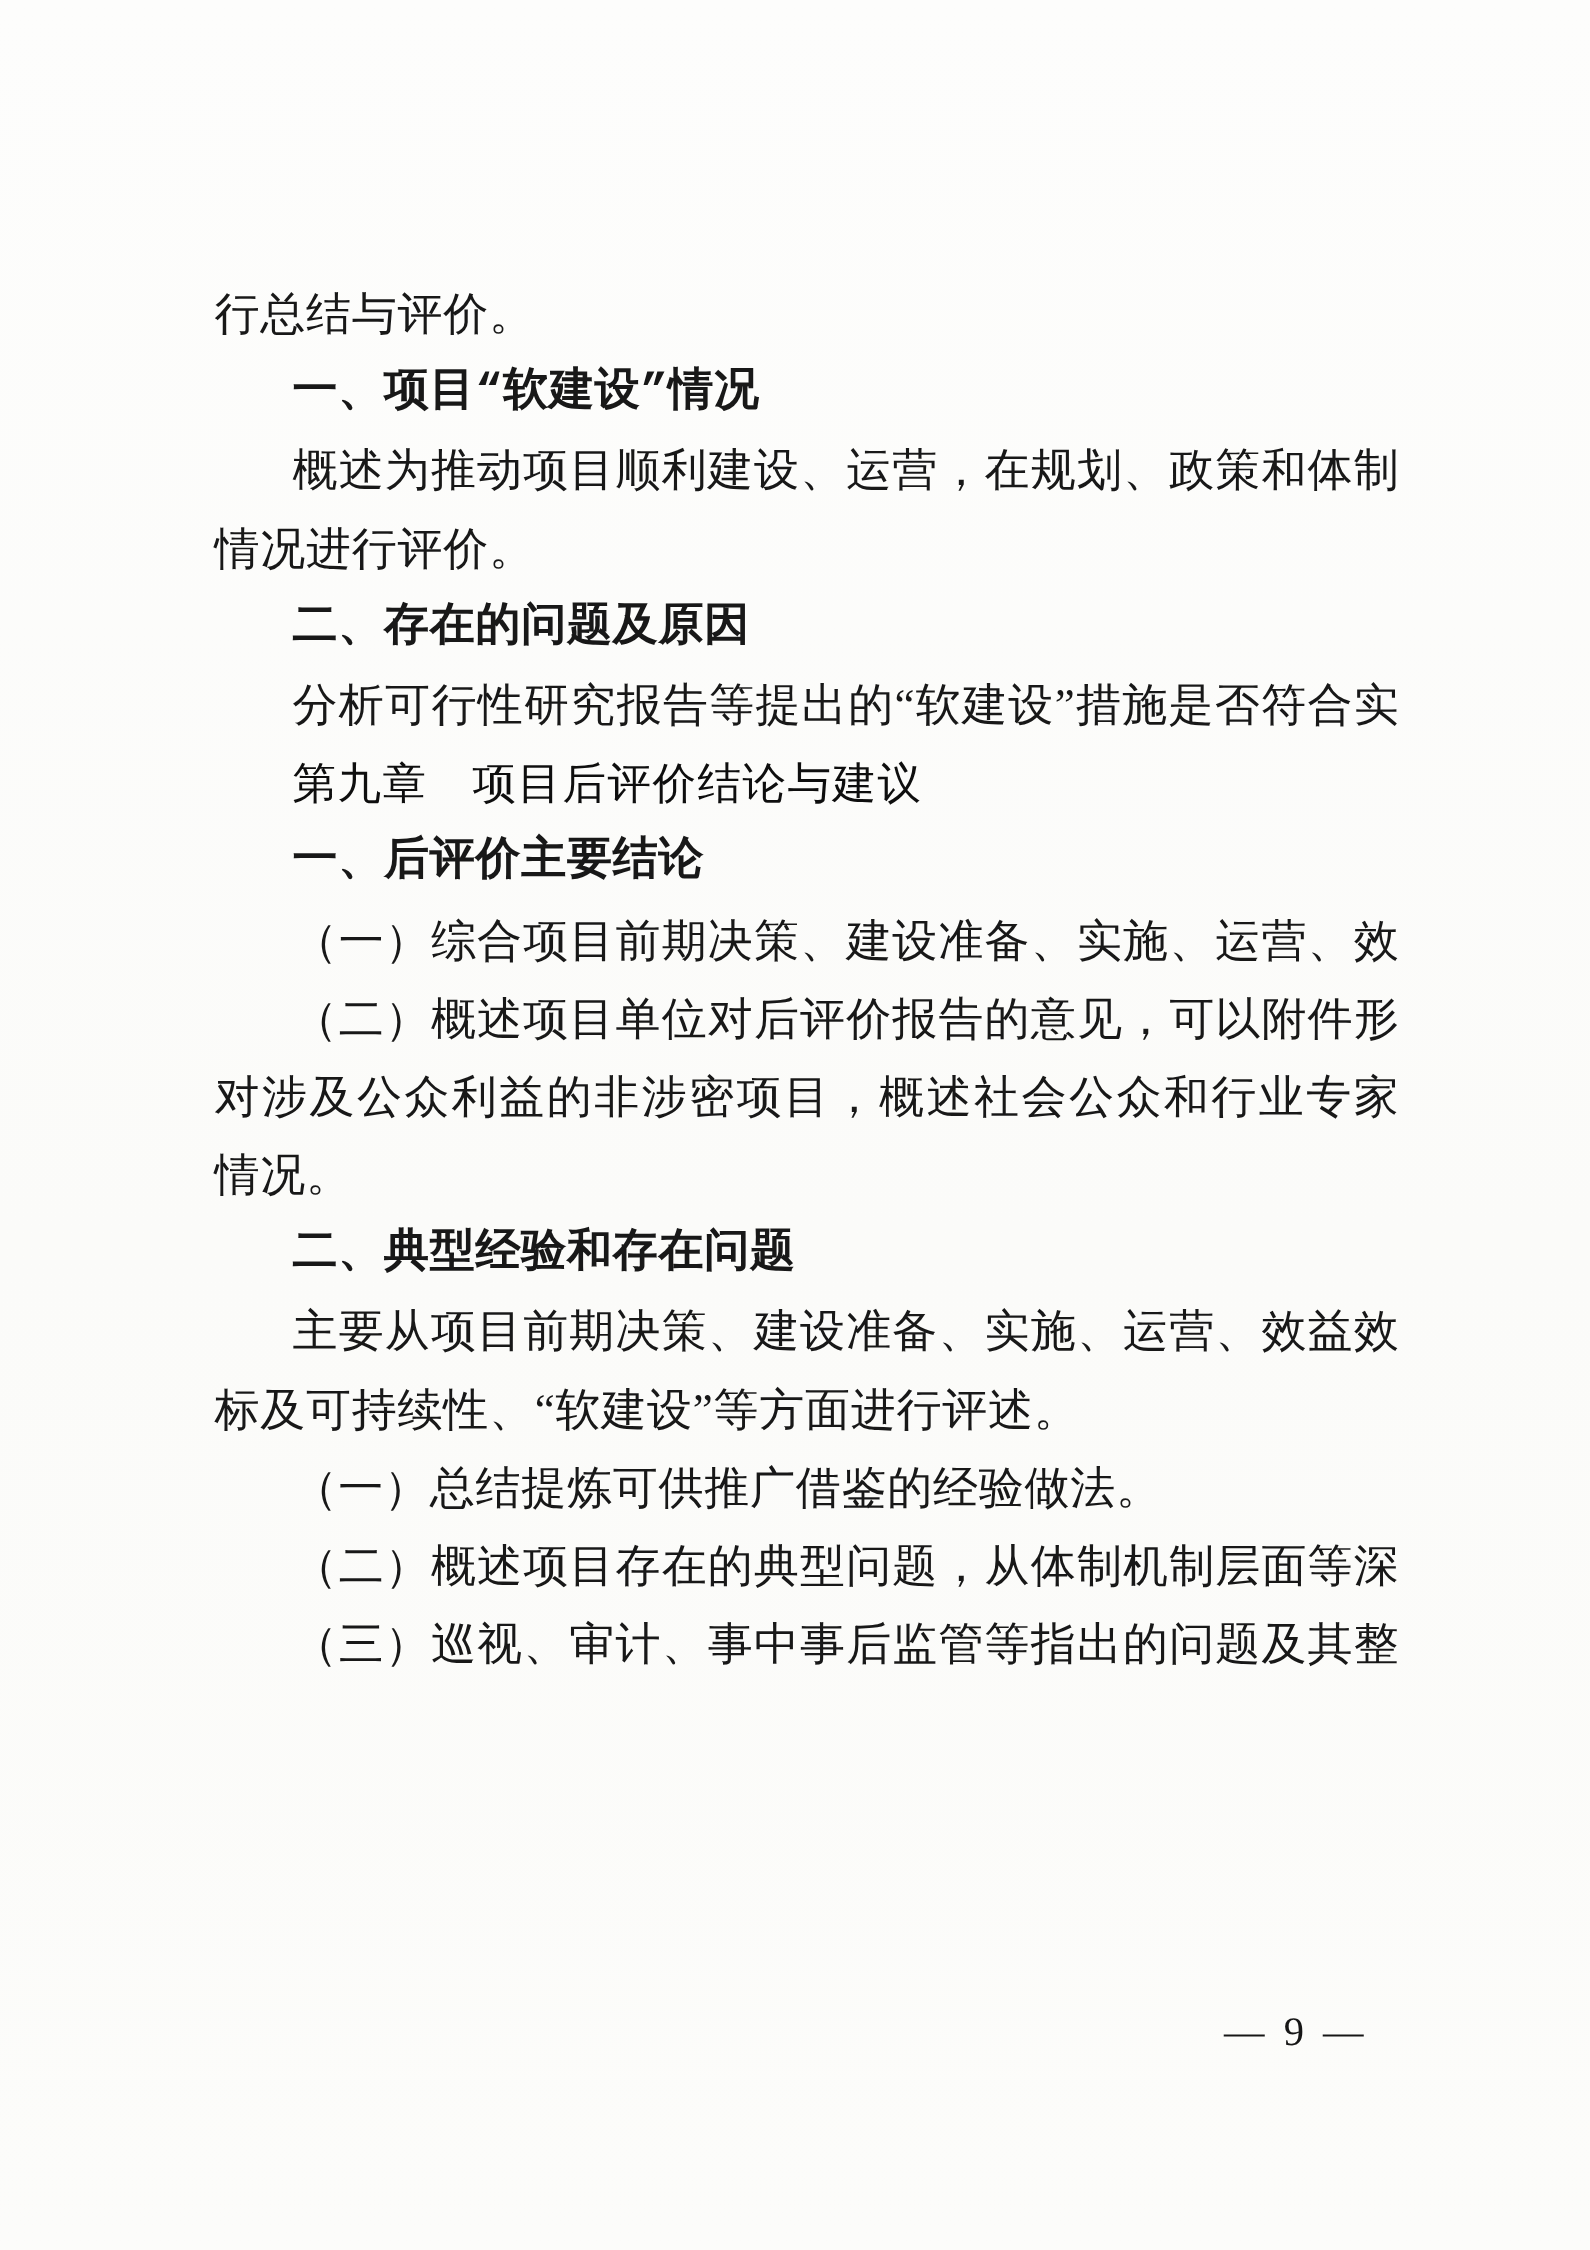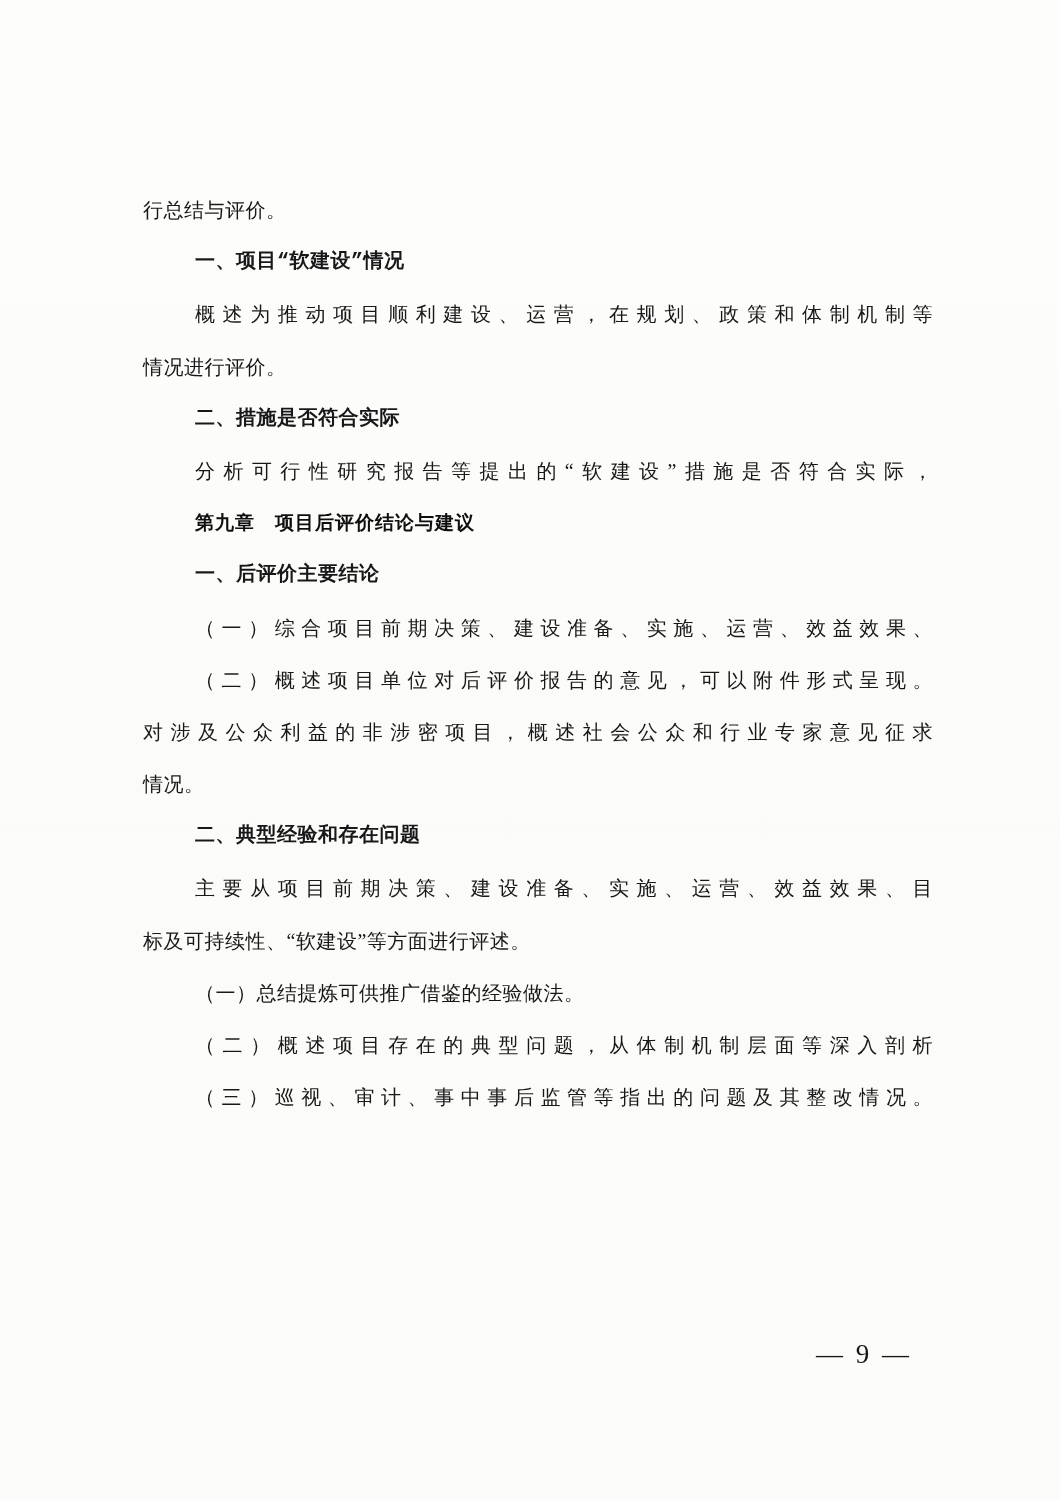--- a/index.html
+++ b/index.html
@@ -22,42 +22,42 @@
   }
   .document-lines {
     position: absolute;
     left: 143px;
     top: 184px;
     width: 790px;
   }
   .line {
     height: 52.2px;
     line-height: 52.2px;
-    font-size: 20px;
+    font-size: 30px;
     letter-spacing: 0.5px;
     white-space: nowrap;
     color: #181818;
   }
   .line.indent {
     padding-left: 52px;
   }
   .line.full {
     white-space: normal;
     overflow: hidden;
     text-align: justify;
     text-align-last: justify;
   }
   .line.subheading {
     font-weight: bold;
     font-family: Liberation Mono, monospace;
   }
   .line.chapter {
-    font-weight: bold;
+    font-weight: normal;
     font-family: "Liberation Sans", sans-serif;
-    font-size: 19px;
+    font-size: 29px;
     letter-spacing: 1px;
     color: #0e0e0e;
   }
   .page-footer {
     position: absolute;
     left: 816px;
     top: 1332px;
     height: 44px;
     line-height: 44px;
     font-size: 27px;
@@ -68,21 +68,21 @@
 </style>
 </head>
 <body>
 
 <div class="scan-page">
   <div class="document-lines">
       <div class="line body">行总结与评价。</div>
       <div class="line subheading indent">一、项目“软建设”情况</div>
       <div class="line body indent full">概述为推动项目顺利建设、运营，在规划、政策和体制机制等</div>
       <div class="line body">情况进行评价。</div>
-      <div class="line subheading indent">二、措施是否符合实际</div>
+      <div class="line subheading indent">二、存在的问题及原因</div>
       <div class="line body indent full">分析可行性研究报告等提出的“软建设”措施是否符合实际，</div>
       <div class="line chapter indent">第九章　项目后评价结论与建议</div>
       <div class="line subheading indent">一、后评价主要结论</div>
       <div class="line body indent full">（一）综合项目前期决策、建设准备、实施、运营、效益效果、</div>
       <div class="line body indent full">（二）概述项目单位对后评价报告的意见，可以附件形式呈现。</div>
       <div class="line body full">对涉及公众利益的非涉密项目，概述社会公众和行业专家意见征求</div>
       <div class="line body">情况。</div>
       <div class="line subheading indent">二、典型经验和存在问题</div>
       <div class="line body indent full">主要从项目前期决策、建设准备、实施、运营、效益效果、目</div>
       <div class="line body">标及可持续性、“软建设”等方面进行评述。</div>

